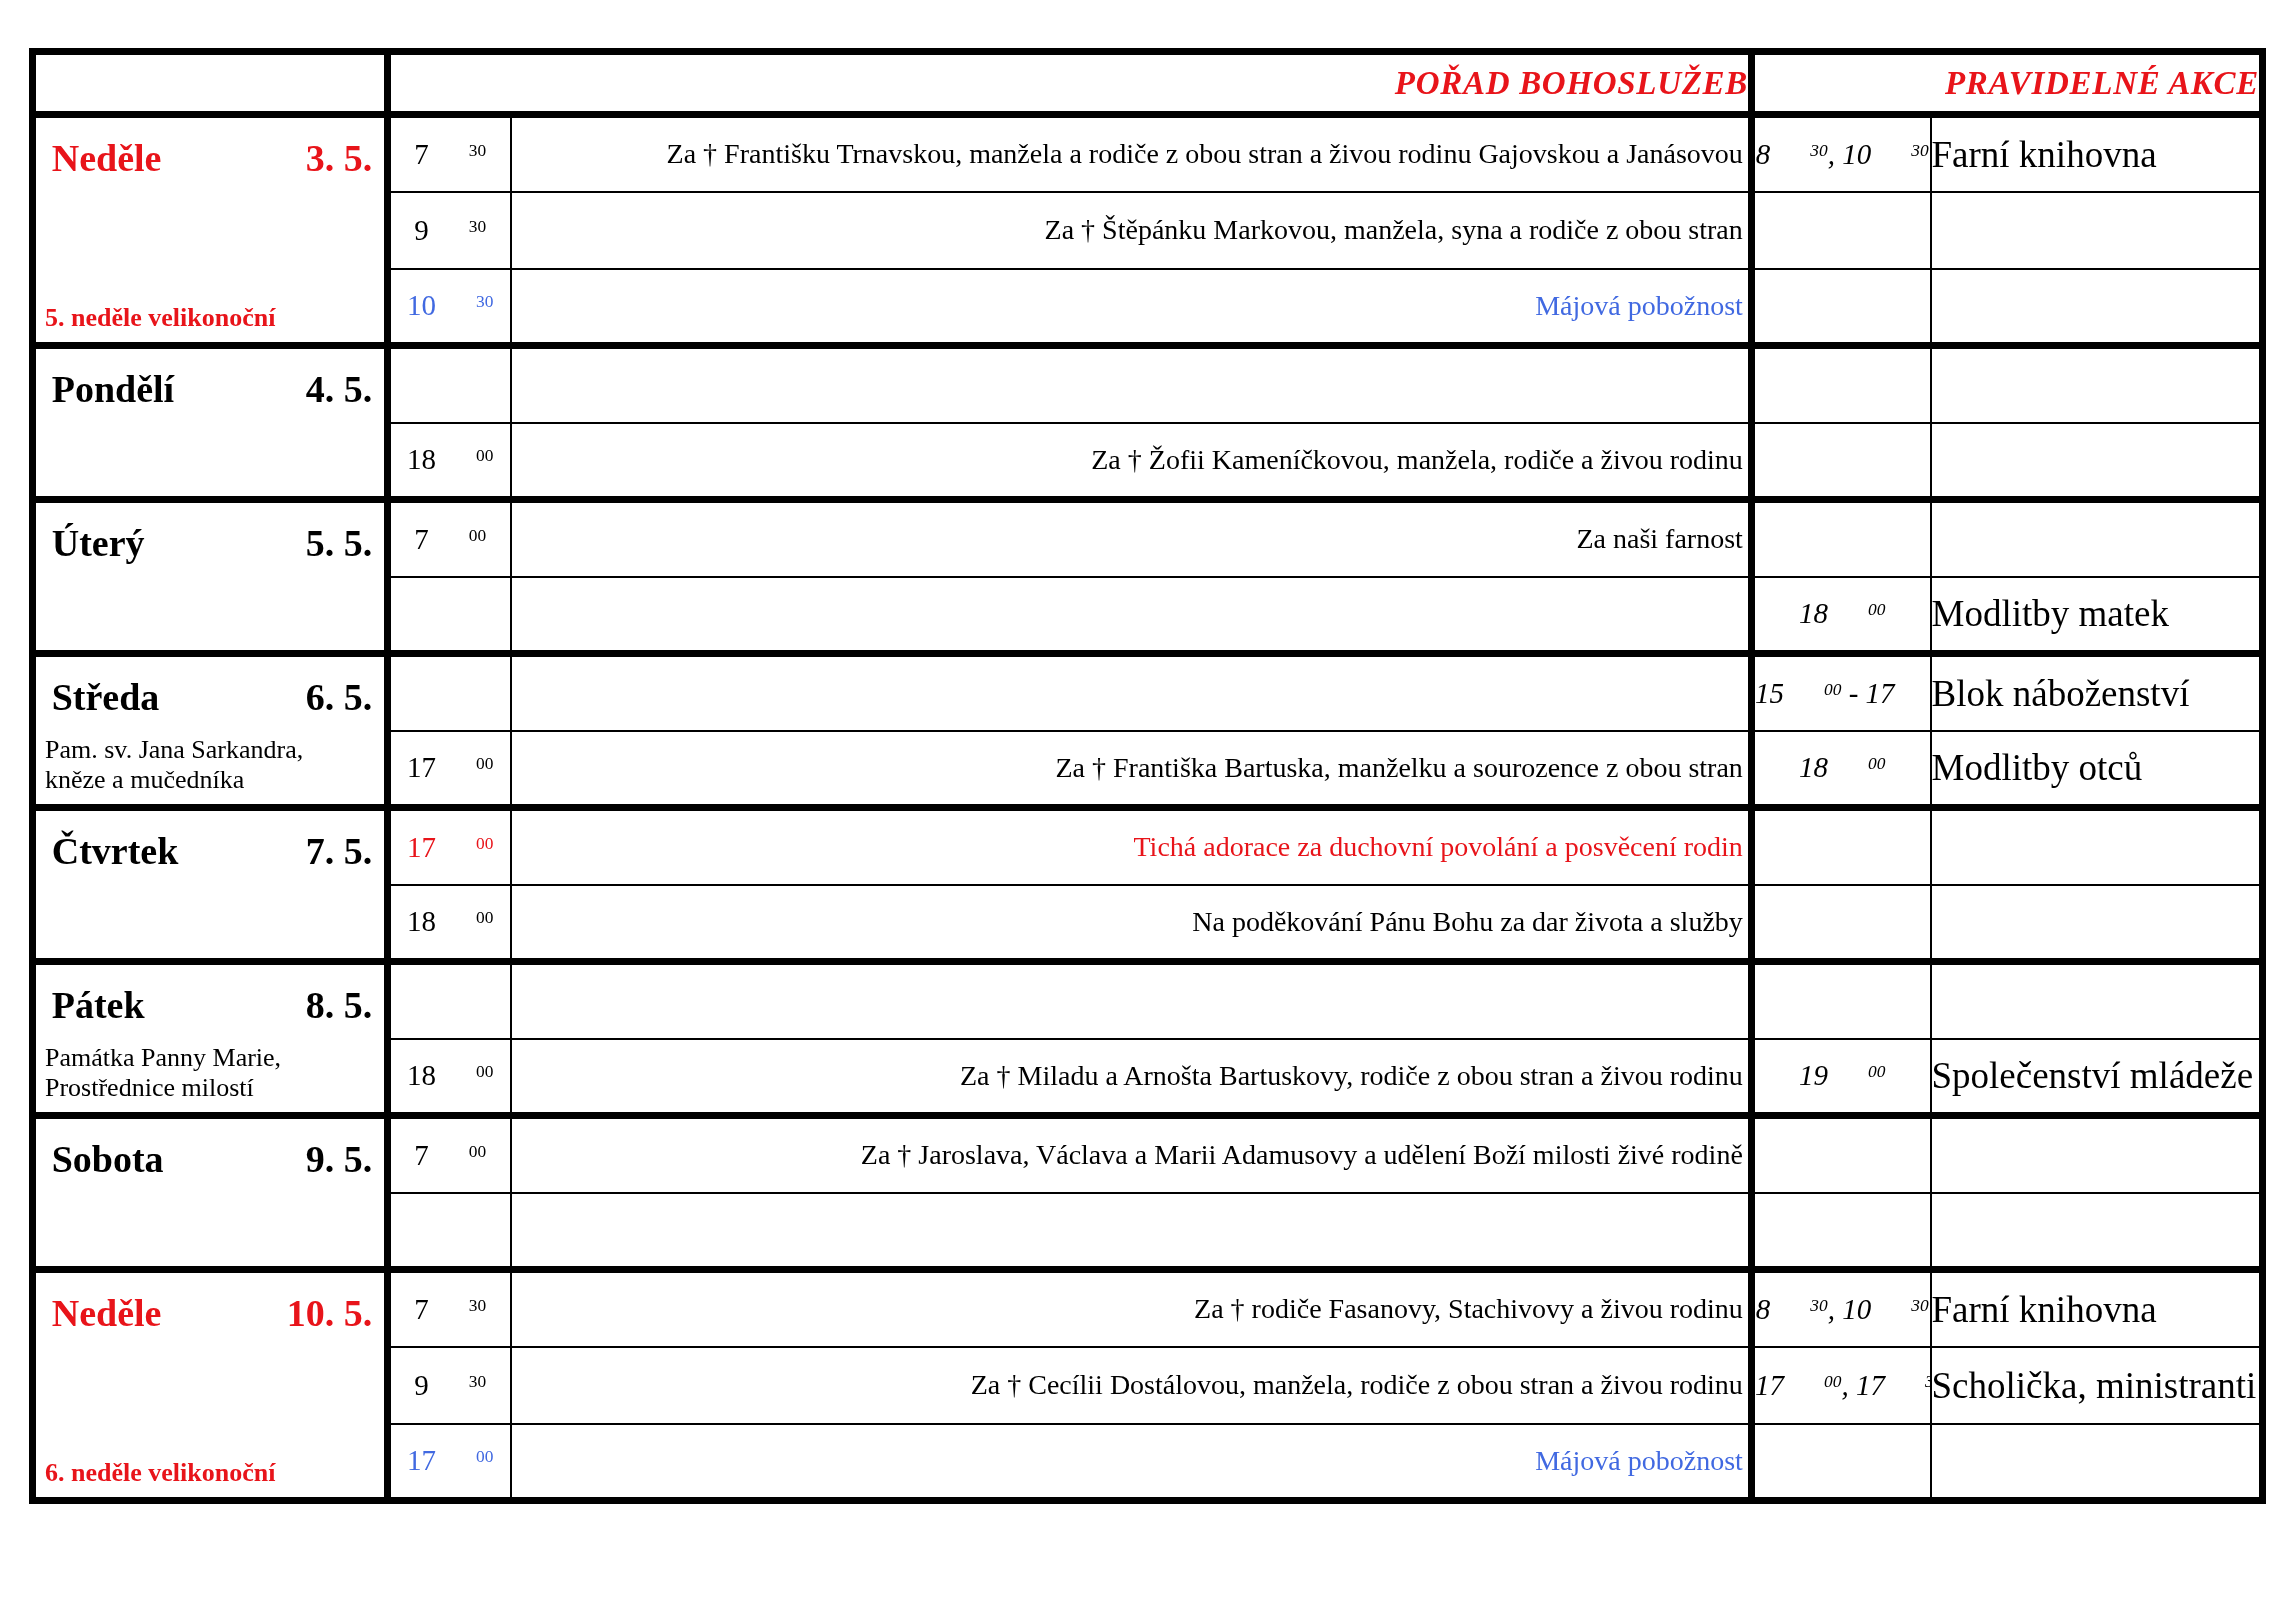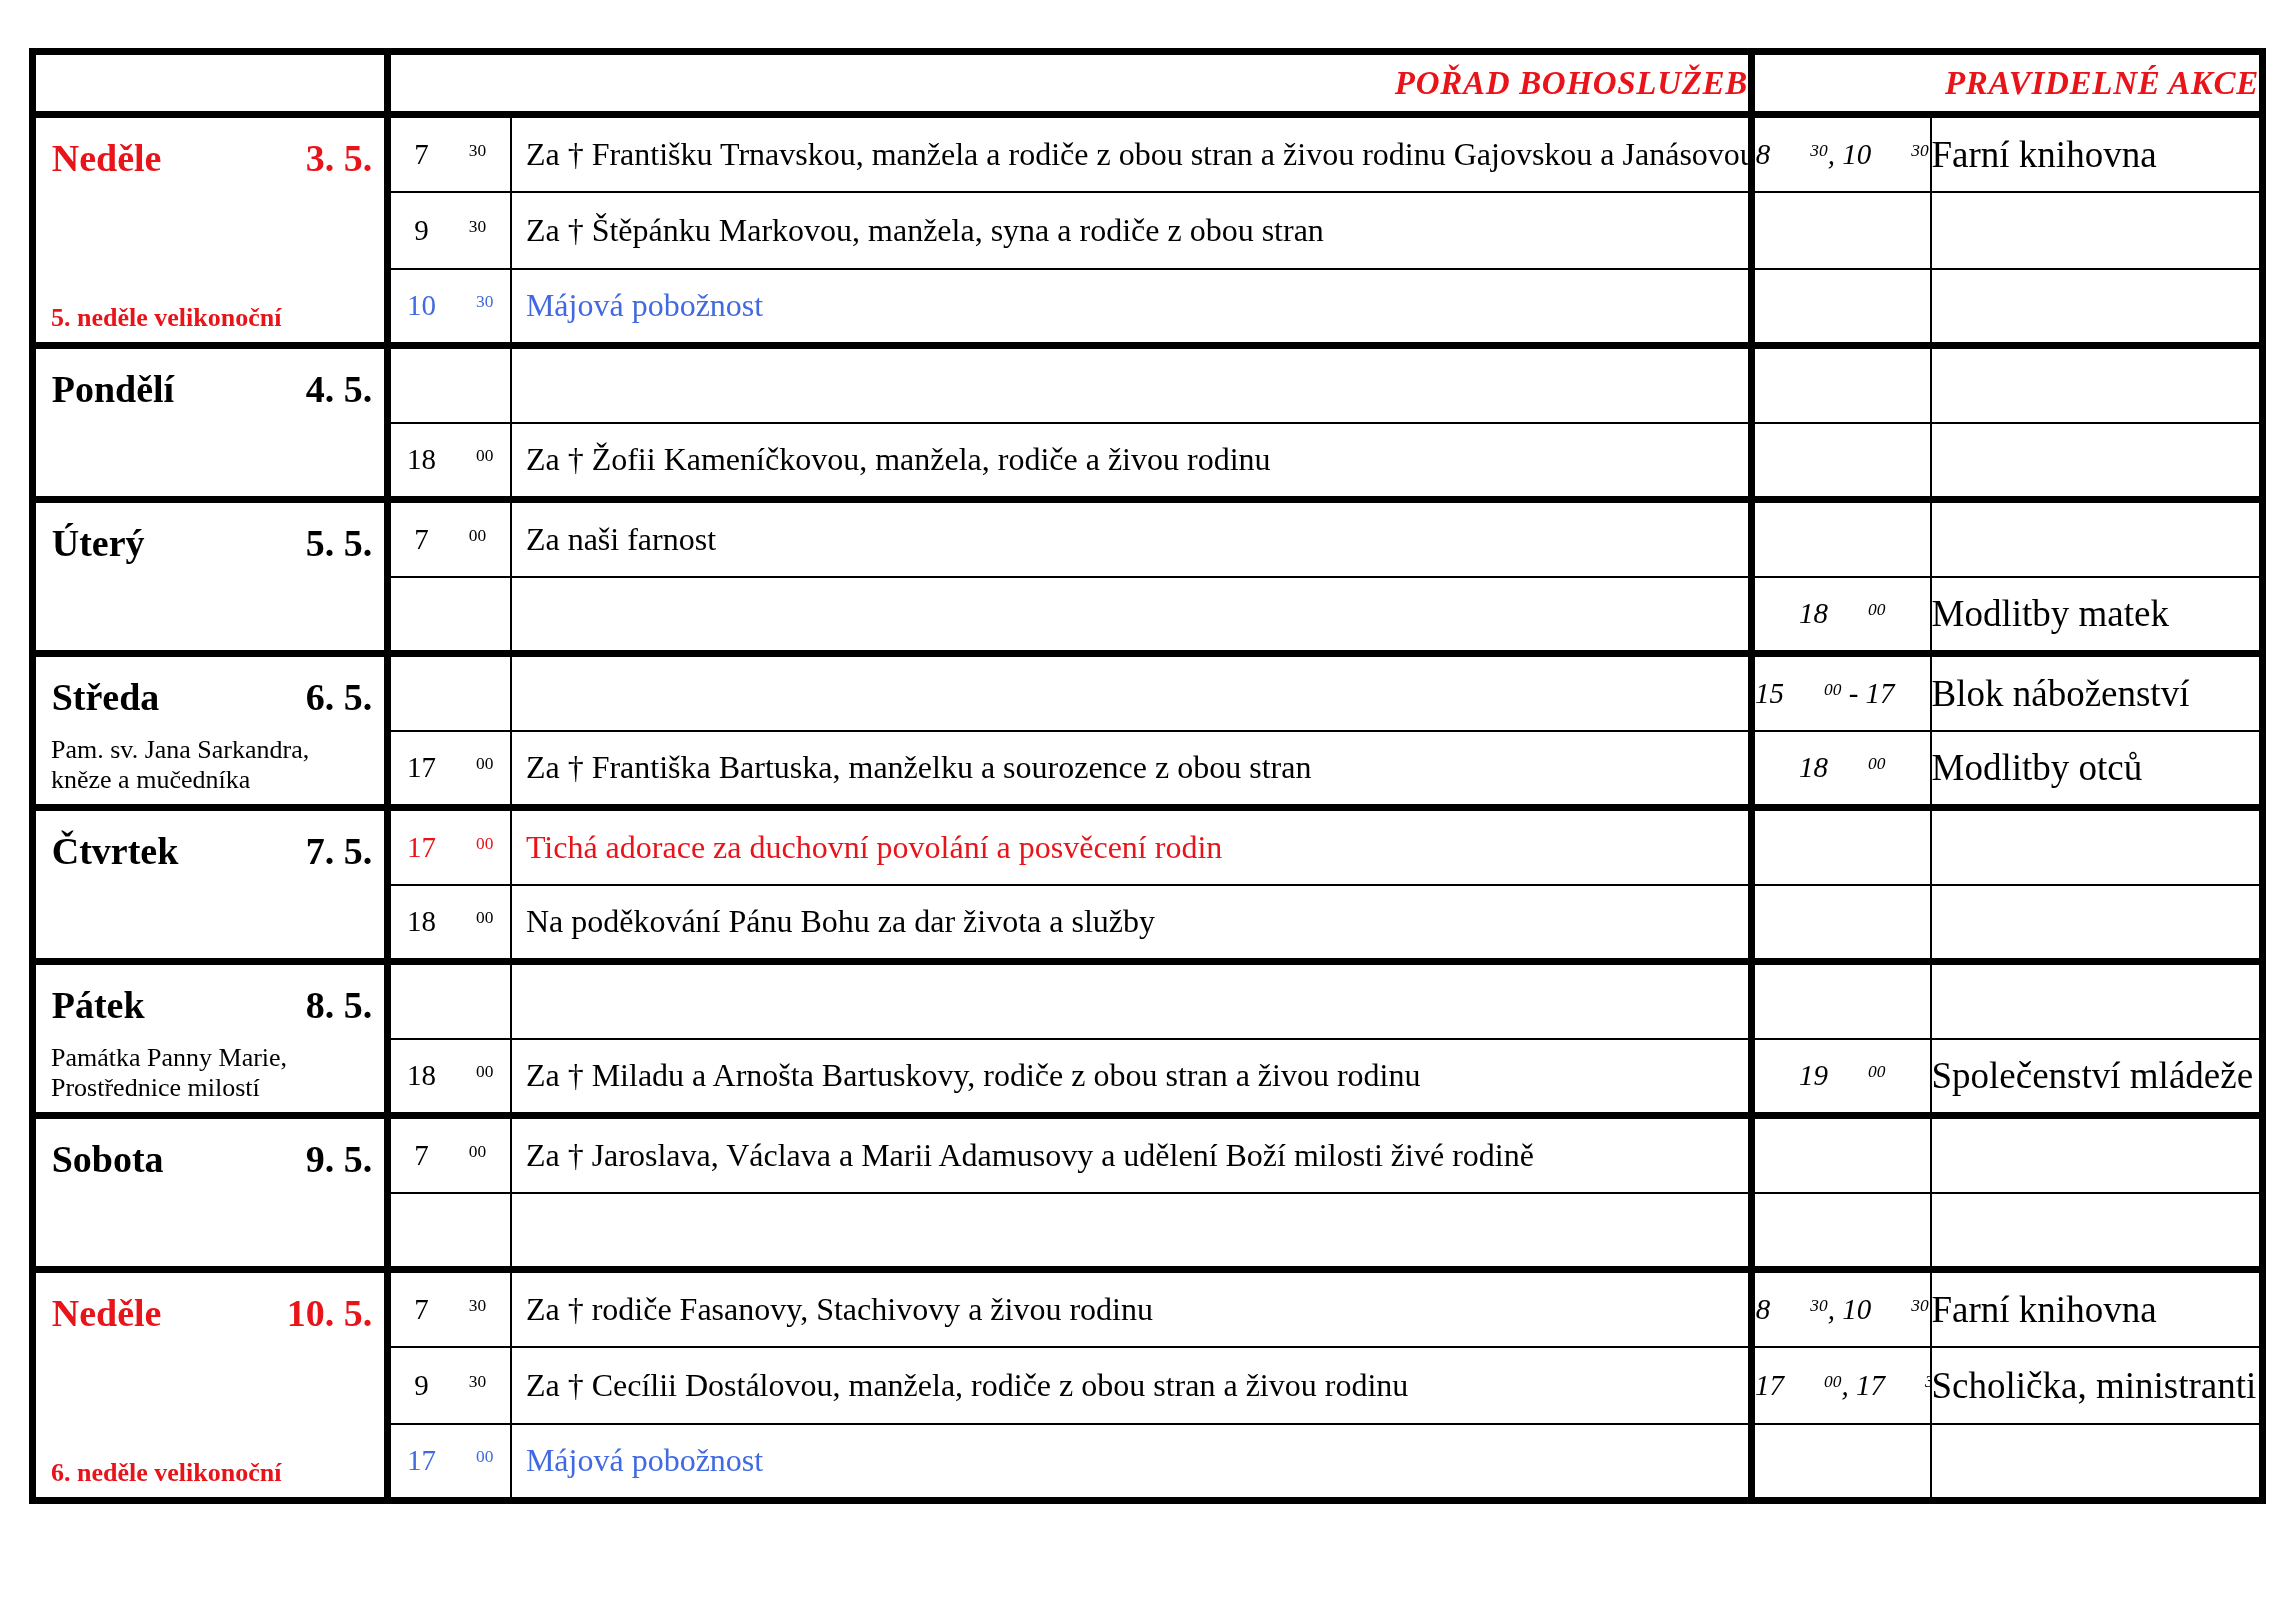--- a/index.html
+++ b/index.html
@@ -58,41 +58,42 @@
     justify-content: space-between;
     align-items: baseline;
     font-weight: bold;
     font-size: 38px;
     padding-top: 9.2px;
     padding-right: 3.9px;
   }
   .day-top.red { color: var(--accent-red, #e8141a); }
   .day-subtitle {
     position: absolute;
-    left: 15px;
+    left: 9px;
     bottom: 7.9px;
     font-size: 26px;
     line-height: 1.18;
     max-width: 317px;
     margin-top: 16px;
   }
   .day-subtitle.red {
     color: var(--accent-red, #e8141a);
     font-weight: bold;
   }
   td.col-time, td.col-etime {
     text-align: center;
     font-size: 29px;
     white-space: nowrap;
   }
   td.col-intention {
-    font-size: 32px;
+    font-size: 28px;
     padding-left: 14.4px;
     padding-right: 5.2px;
     white-space: nowrap;
+    text-align: right;
   }
   td.col-event {
     font-size: 37px;
     padding-right: 5.2px;
     white-space: nowrap;
   }
   td.red { color: var(--accent-red, #e8141a); }
   td.blue { color: var(--accent-blue, #4169e1); }
   sup {
     font-size: 0.6em;

